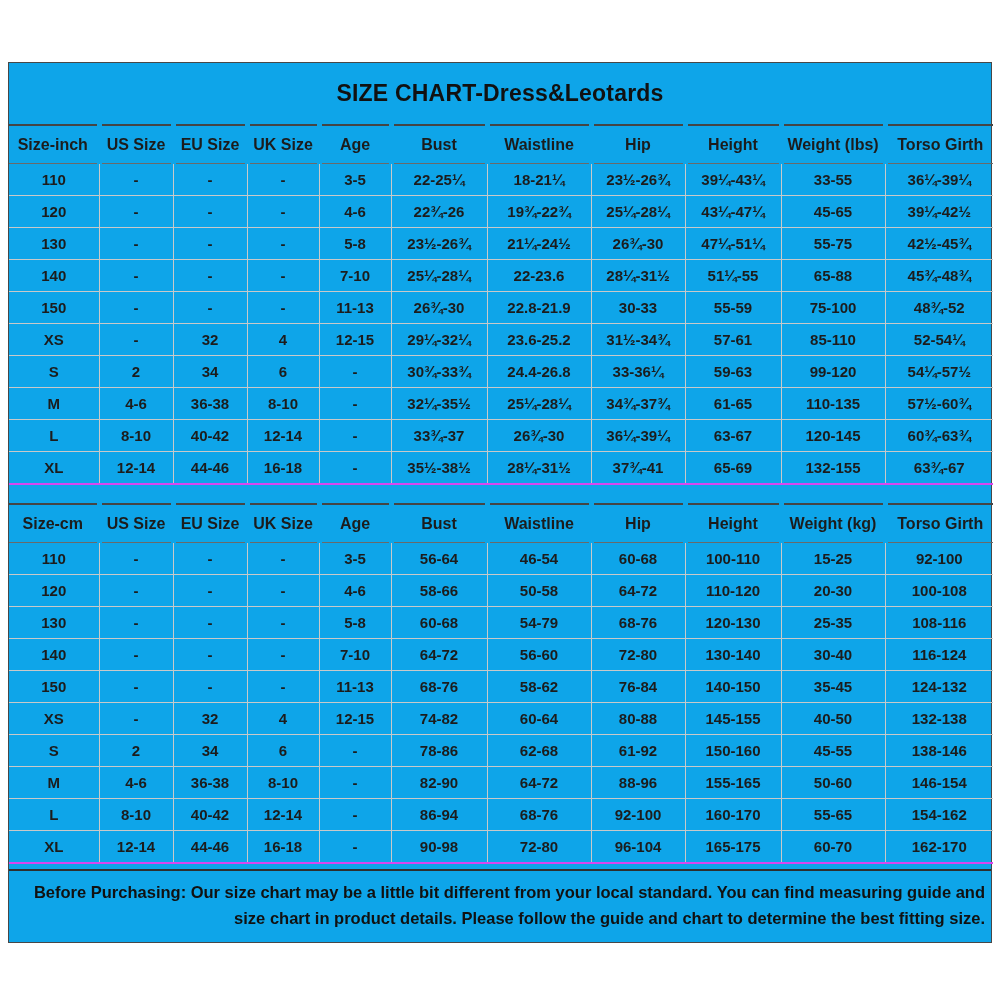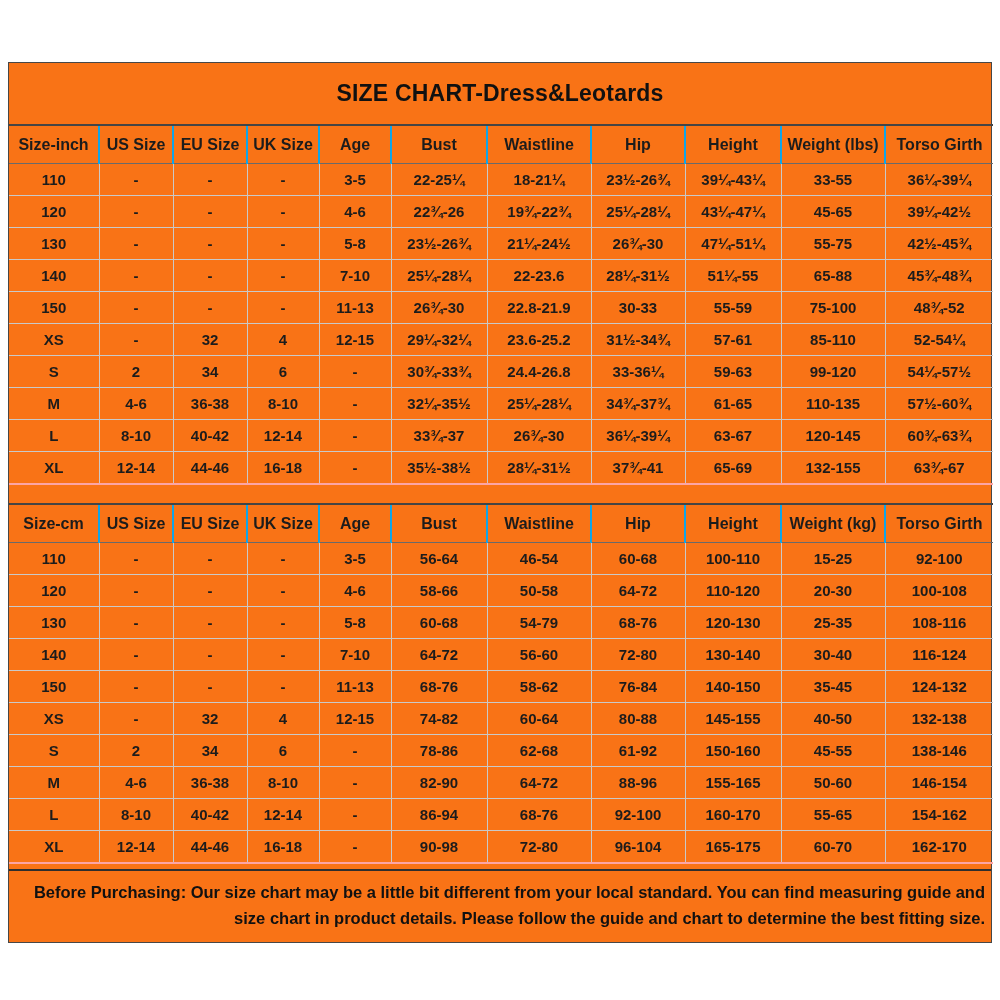--- a/index.html
+++ b/index.html
@@ -11,21 +11,21 @@
     font-family: "Liberation Sans", sans-serif;
     color: #1c1c1c;
   }
   .sheet {
     position: absolute;
     left: 8px;
     top: 62px;
     width: 984px;
     box-sizing: border-box;
     border: 1.5px solid #474747;
-    background: #f97316;
+    background: #0ea5e9;
   }
   .title {
     height: 61px;
     line-height: 61px;
     text-align: center;
     font-size: 23px;
     font-weight: 700;
     letter-spacing: 0.2px;
     color: #111111;
   }
@@ -35,38 +35,38 @@
     table-layout: fixed;
   }
   table.size-table th {
     height: 37px;
     font-size: 16px;
     font-weight: 700;
     text-align: center;
     vertical-align: middle;
     border-top: 2px solid #454545;
     border-bottom: 1.5px solid #6a6a6a;
-    border-left: 2px solid #0ea5e9;
+    border-left: 5px solid #0ea5e9;
     padding: 0 1px;
     color: #1c1c1c;
   }
   table.size-table td {
     height: 31px;
     font-size: 15px;
     font-weight: 700;
     text-align: center;
     vertical-align: middle;
     border-top: 1px solid #c9c9c9;
     border-left: 1px solid #c9c9c9;
     padding: 0 1px;
     color: #1c1c1c;
   }
   table.size-table th:first-child,
   table.size-table td:first-child { border-left: none; }
-  table.size-table tbody tr:last-child td { border-bottom: 2px solid #fca5a5; }
+  table.size-table tbody tr:last-child td { border-bottom: 2px solid #d946ef; }
   .table-gap { height: 18px; }
   .note-gap { height: 5px; }
   .note {
     border-top: 2px solid #2e2e2e;
     padding: 9px 6px 11px 6px;
     text-align: right;
     font-size: 16.5px;
     font-weight: 700;
     line-height: 1.55;
     color: #111111;

